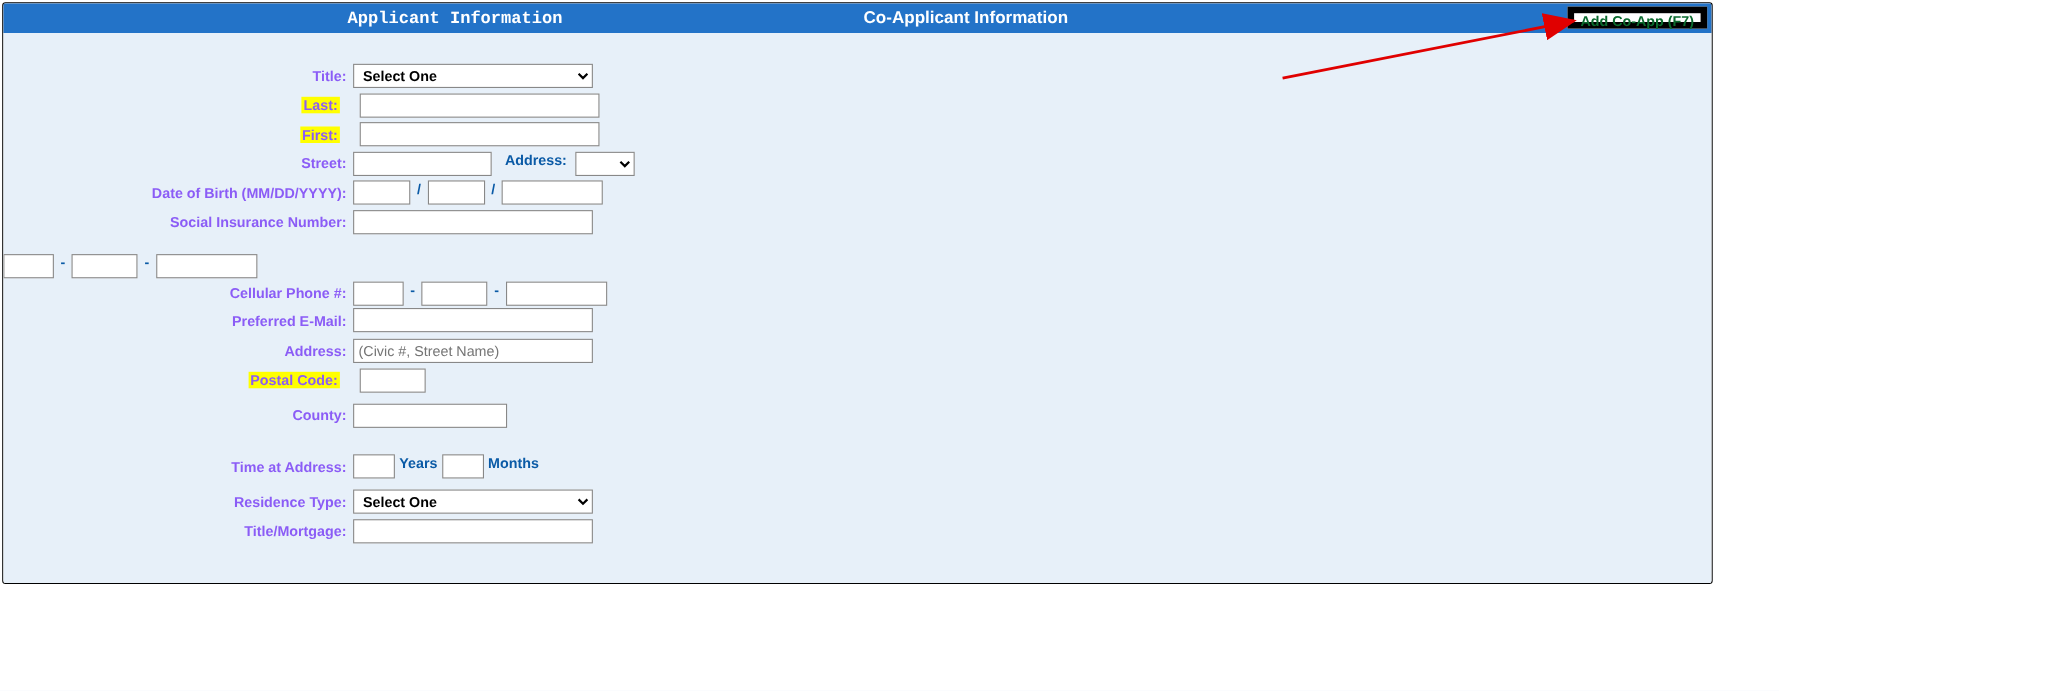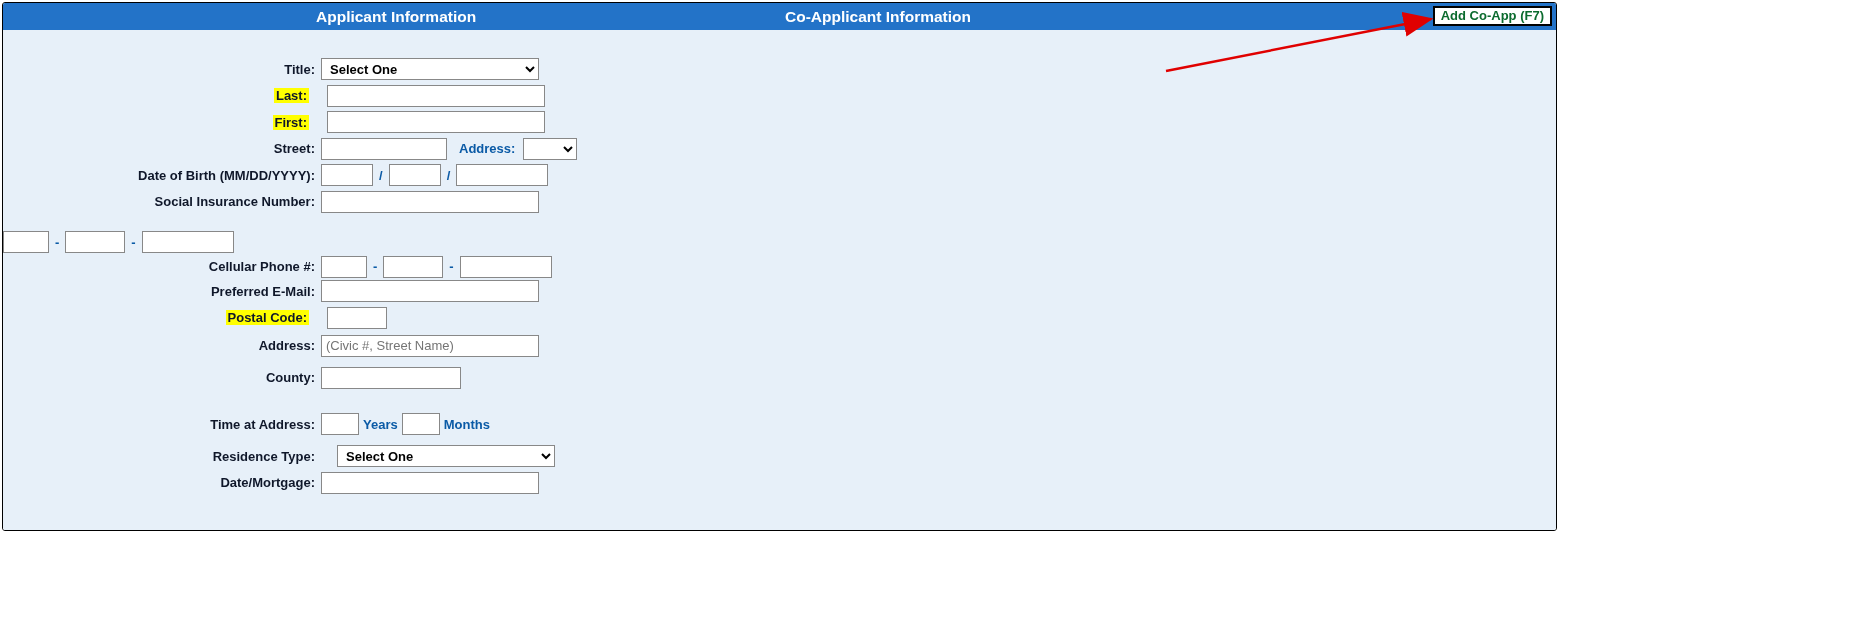--- a/index.html
+++ b/index.html
@@ -23,67 +23,68 @@
       position: relative;
     }
     .header-title {
       color: #fff;
       font-weight: bold;
       font-size: 15.5px;
     }
     .title-applicant {
       position: absolute;
       left: 313px;
+      font-family: Liberation Mono, monospace;
     }
     .title-coapplicant {
       position: absolute;
       left: 782px;
     }
     .add-coapp-btn {
       position: absolute;
       right: 4px;
       top: 3px;
       height: 20px;
       background: #fff;
-      border: 2px solid #000000;
+      border: 6px solid #000000;
       color: #0B6B2E;
       font-weight: bold;
       font-size: 13px;
       padding: 0 6px;
       line-height: 16px;
       cursor: pointer;
     }
     .form-area {
       background: #E7F0F9;
       padding: 28px 0 20px 0;
       min-height: 500px;
     }
     .form-row {
       display: flex;
       align-items: center;
       margin-bottom: 4.5px;
     }
     .label {
       width: 318px;
       text-align: right;
-      color: #0f172a;
+      color: #8b5cf6;
       font-weight: bold;
       font-size: 13px;
       padding-right: 6px;
     }
     .label.req {
       padding-right: 12px;
     }
     .label.req span {
       background: #FFFF00;
       padding: 0 2px;
     }
     .field-area {
       display: flex;
-      align-items: center;
+      align-items: flex-start;
       gap: 4px;
       font-size: 13px;
       color: #0A5AA6;
       font-weight: bold;
     }
     select, input[type="text"] {
       border: 1px solid #888;
       height: 22px;
       font-size: 13px;
       padding: 0 4px;
@@ -212,31 +213,31 @@
       </div>
     </div>
 
     <div class="form-row" style="margin-top:-2px;">
       <div class="label">Preferred E-Mail:</div>
       <div class="field-area">
         <input type="text" class="w-218" style="">
       </div>
     </div>
 
+    <div class="form-row" style="margin-top:6px;">
+      <div class="label">Address:</div>
+      <div class="field-area">
+        <input type="text" class="w-218" placeholder="(Civic #, Street Name)" style="">
+      </div>
+    </div>
+
     <div class="form-row">
       <div class="label req"><span>Postal Code:</span></div>
       <div class="field-area" style="padding-left:6px;">
         <input type="text" class="w-60" style="">
-      </div>
-    </div>
-
-    <div class="form-row" style="margin-top:6px;">
-      <div class="label">Address:</div>
-      <div class="field-area">
-        <input type="text" class="w-218" placeholder="(Civic #, Street Name)" style="">
       </div>
     </div>
 
 
     <div class="form-row" style="margin-top:10px;">
       <div class="label">County:</div>
       <div class="field-area">
         <input type="text" class="w-140" style="">
       </div>
     </div>
@@ -246,30 +247,30 @@
     <div class="form-row">
       <div class="label">Time at Address:</div>
       <div class="field-area">
         <input type="text" class="w-32" style="">
         <span>Years</span>
         <input type="text" class="w-32" style="">
         <span>Months</span>
       </div>
     </div>
 
-    <div class="form-row" style="margin-top:10px;gap:16px;">
+    <div class="form-row" style="margin-top:10px;">
       <div class="label">Residence Type:</div>
       <div class="field-area">
         <select class="w-220">
           <option>Select One</option>
         </select>
       </div>
     </div>
 
     <div class="form-row">
-      <div class="label">Date/Mortgage:</div>
+      <div class="label">Title/Mortgage:</div>
       <div class="field-area">
         <input type="text" class="w-218" style="">
       </div>
     </div>
 
   </div>
 </div>
 
 </body></html>

